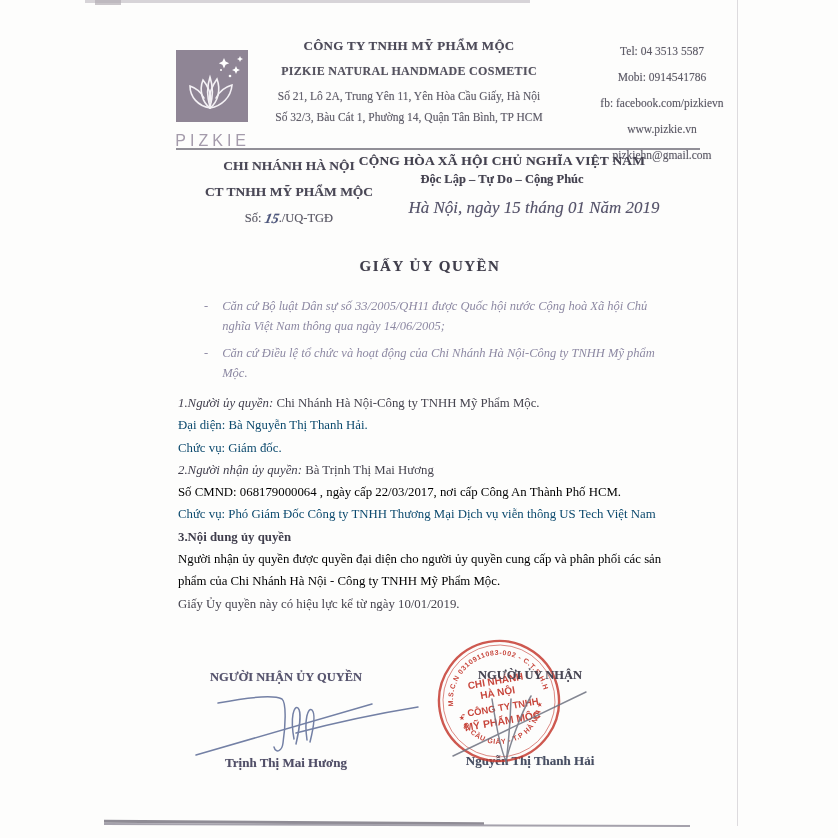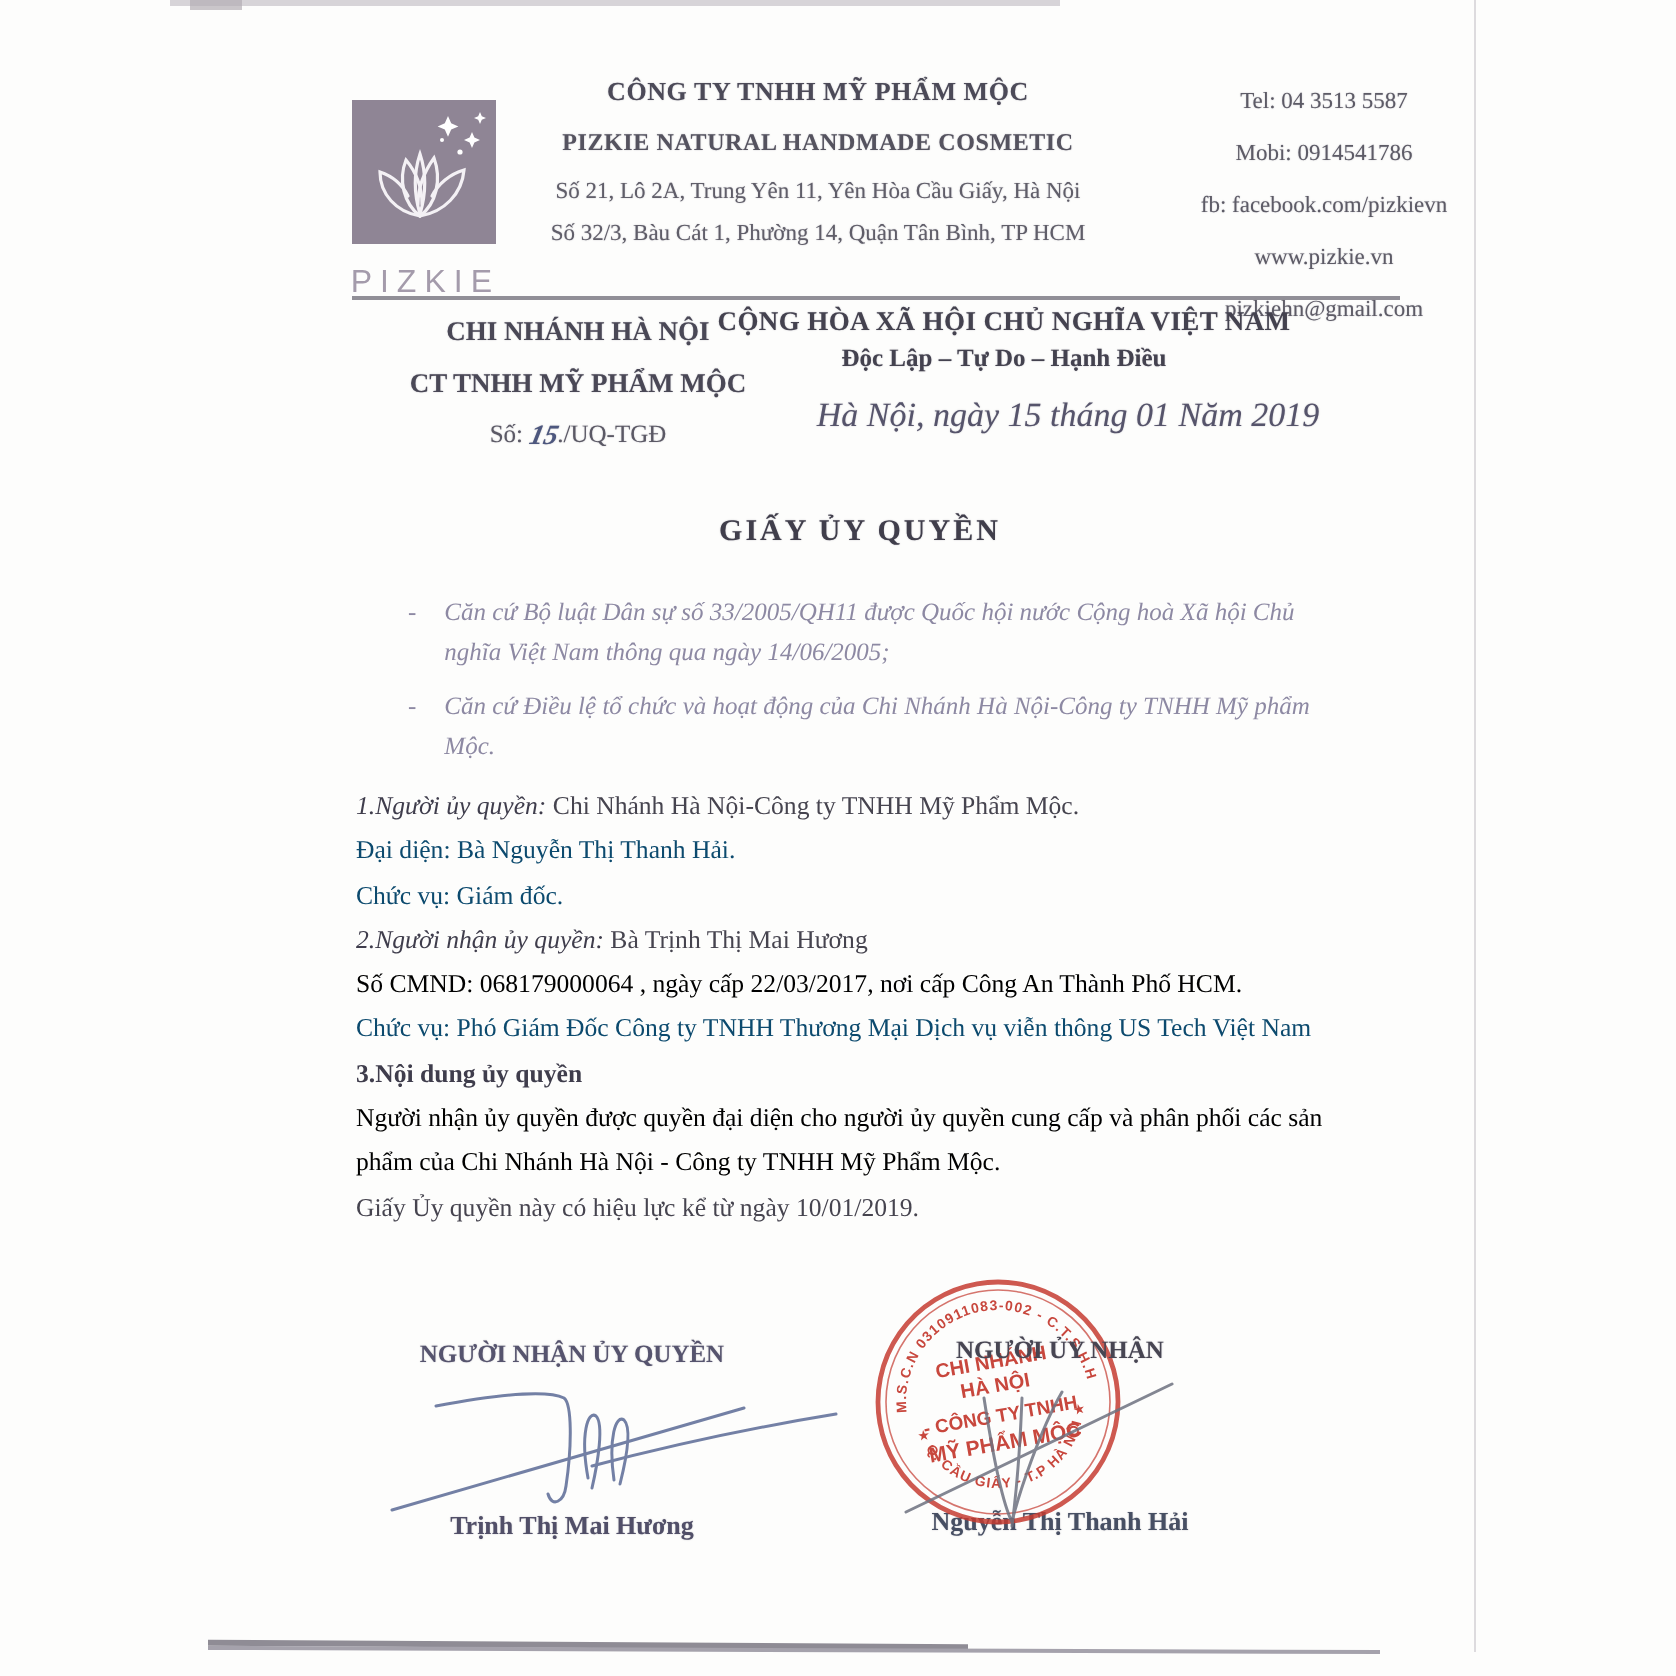--- a/index.html
+++ b/index.html
@@ -111,21 +111,21 @@
   <div class="abs hdr-rule"></div>
 
   <div class="abs sub-left ctr">
     <div class="a soft">CHI NHÁNH HÀ NỘI</div>
     <div class="b soft">CT TNHH MỸ PHẨM MỘC</div>
     <div class="c soft"><span>Số: </span><span class="hand-num">15</span><span>./UQ-TGĐ</span></div>
   </div>
 
   <div class="abs sub-right ctr">
     <div class="a soft">CỘNG HÒA XÃ HỘI CHỦ NGHĨA VIỆT NAM</div>
-    <div class="b soft">Độc Lập – Tự Do – Hạnh Điều</div>
+    <div class="b soft">Độc Lập – Tự Do – Cộng Phúc</div>
   </div>
   <div class="abs sub-date ctr soft">Hà Nội, ngày 15  tháng 01  Năm 2019</div>
 
   <div class="abs doc-title ctr soft">GIẤY ỦY QUYỀN</div>
 
   <div class="abs whereas">
     <div class="w-item">
       <span class="dash">-</span>
       <span>Căn cứ Bộ luật Dân sự số 33/2005/QH11 được Quốc hội nước Cộng hoà Xã hội Chủ nghĩa Việt Nam thông qua ngày 14/06/2005;</span>
     </div>

